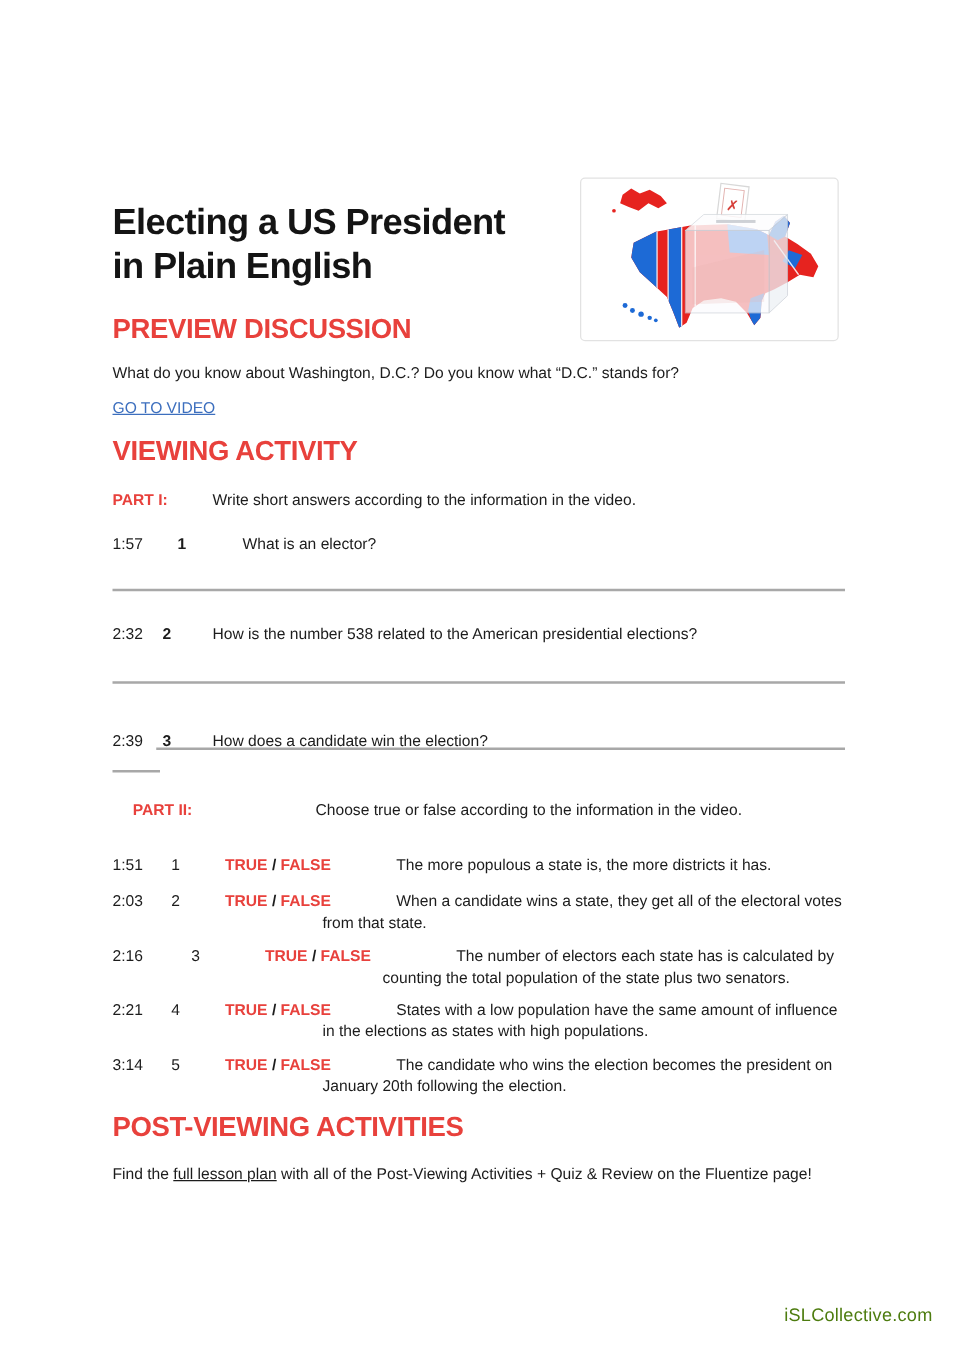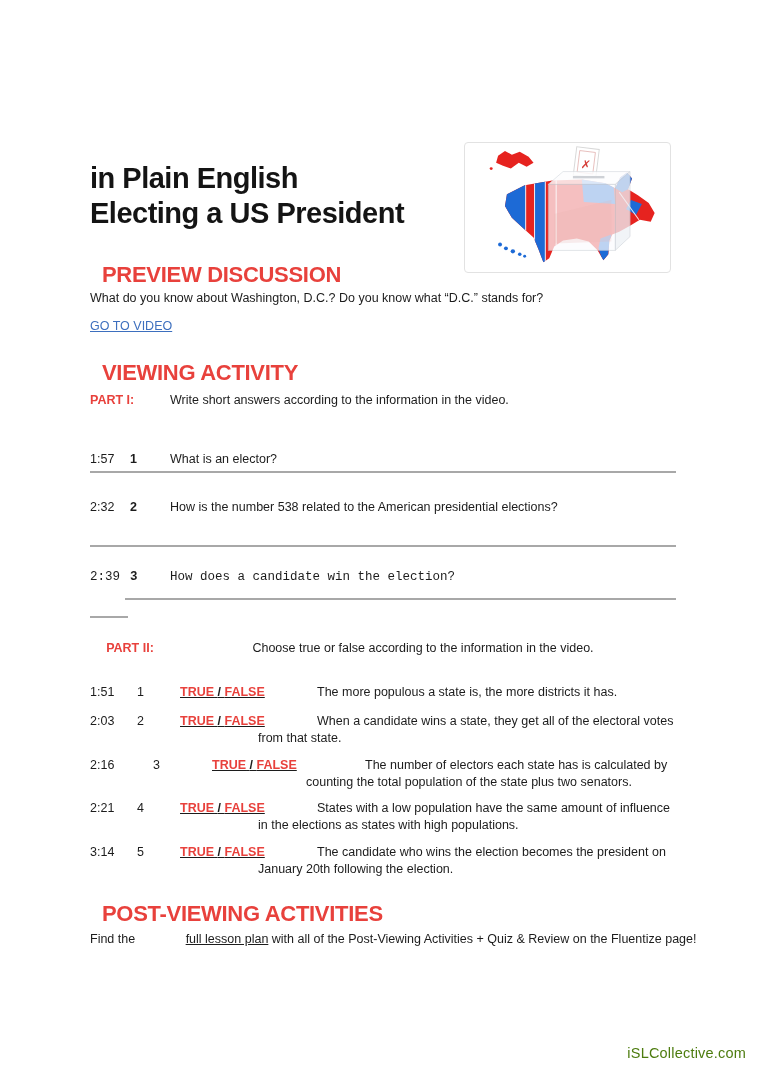--- a/index.html
+++ b/index.html
@@ -13,21 +13,21 @@
     position:relative;width:766px;height:1084px;background:#ffffff;
     font-family:"Liberation Sans","DejaVu Sans",sans-serif;color:var(--ink);
     overflow:hidden;
   }
   .abs{position:absolute;}
   .title{
     left:90px;top:161px;font-size:29px;font-weight:bold;line-height:35px;
     color:#141414;letter-spacing:-0.5px;
   }
   .h2{
-    position:absolute;left:90px;margin:12px;font-size:22px;font-weight:bold;
+    position:absolute;left:90px;margin:0;font-size:22px;font-weight:bold;
     color:var(--red);letter-spacing:-0.3px;white-space:nowrap;
   }
   #h-preview{top:250px;}
   #h-viewing{top:348px;}
   #h-post{top:889px;text-align:center;}
   .body-text{font-size:12.5px;color:var(--ink);text-align:right;}
   .preview-q{left:90px;top:291px;white-space:nowrap;}
   .video-link{
     left:90px;top:319px;font-size:12.5px;color:var(--link);
     text-decoration:underline;cursor:pointer;white-space:nowrap;
@@ -39,45 +39,45 @@
   .p2row{
     position:absolute;left:90px;width:586px;display:grid;
     grid-template-columns:47px 43px 78px 1fr;font-size:12.5px;line-height:17px;
   }
   .hdr-row{
     position:absolute;left:90px;width:586px;display:grid;
     grid-template-columns:80px 1fr;font-size:12.5px;line-height:17px;
   }
   .part-label{color:var(--red);font-weight:bold;}
   .qnum{font-weight:bold;}
-  .tf{white-space:nowrap;font-weight:bold;text-decoration:underline;}
+  .tf{white-space:nowrap;font-weight:bold;}
   .tf .choice{color:var(--red);cursor:pointer;}
   .tf .slash{color:var(--ink);}
   .stmt{text-indent:59px;}
   .answer-line{position:absolute;height:2px;background:var(--line);cursor:text;}
   .post-text{left:90px;top:932px;white-space:nowrap;font-size:12.5px;}
-  .ulink{text-decoration:underline;cursor:pointer;margin-left:47px;}
+  .ulink{text-decoration:underline;cursor:pointer;}
   .footer{
     position:absolute;right:20px;top:1045px;font-size:14.5px;color:#4d7c0f;
     letter-spacing:0.2px;
   }
   .hero{
     position:absolute;left:464px;top:142px;width:207px;height:131px;
     border:1px solid #e2e2e2;border-radius:4px;background:#fff;box-sizing:border-box;
   }
   .hero svg{display:block;width:100%;height:100%;}
 </style>
 </head>
 <body>
 
 <div class="page">
 
   <div class="abs title">
+    <div>Electing a US President</div>
     <div>in Plain English</div>
-    <div>Electing a US President</div>
   </div>
 
   <div class="hero">
     <svg viewBox="0 0 207 131" xmlns="http://www.w3.org/2000/svg">
       <defs>
         <clipPath id="usclip">
           <path d="M42,52 L60,43 L88,38 L118,37 L142,41 L152,46 L157,35 L164,30 L169,36 L165,47 L175,53 L186,61 L192,71 L188,80 L177,78 L167,84 L156,90 L149,93 L146,99 L145,113 L140,119 L134,109 L125,100 L113,97 L99,99 L90,105 L85,117 L79,121 L74,108 L69,96 L58,86 L47,76 L40,64 Z"></path>
         </clipPath>
       </defs>
 
@@ -128,35 +128,35 @@
   <p class="abs body-text preview-q" style="margin:0;">What do you know about Washington, D.C.? Do you know what “D.C.” stands for?</p>
   <a class="abs video-link">GO TO VIDEO</a>
 
   <h2 class="h2" id="h-viewing">VIEWING ACTIVITY</h2>
 
   <div class="hdr-row" style="top:392px;">
     <span class="part-label">PART I:</span>
     <span>Write short answers according to the information in the video.</span>
   </div>
 
-  <div class="p1row" style="top:451px;">
+  <div class="p1row" style="top:427px;gap:12px;">
     <span>1:57</span>
     <span class="qnum">1</span>
     <span>What is an elector?</span>
   </div>
   <div class="answer-line" style="left:90px;top:471px;width:586px;"></div>
 
   <div class="p1row" style="top:499px;">
     <span>2:32</span>
     <span class="qnum">2</span>
     <span>How is the number 538 related to the American presidential elections?</span>
   </div>
   <div class="answer-line" style="left:90px;top:545px;width:586px;"></div>
 
-  <div class="p1row" style="top:569px;font-family:Liberation Mono, monospace;">
+  <div class="p1row" style="top:585px;">
     <span>2:39</span>
     <span class="qnum">3</span>
     <span>How does a candidate win the election?</span>
   </div>
   <div class="answer-line" style="left:125px;top:598px;width:551px;"></div>
   <div class="answer-line" style="left:90px;top:616px;width:38px;"></div>
 
   <div class="hdr-row" style="top:640px;text-align:center;">
     <span class="part-label">PART II:</span>
     <span>Choose true or false according to the information in the video.</span>

